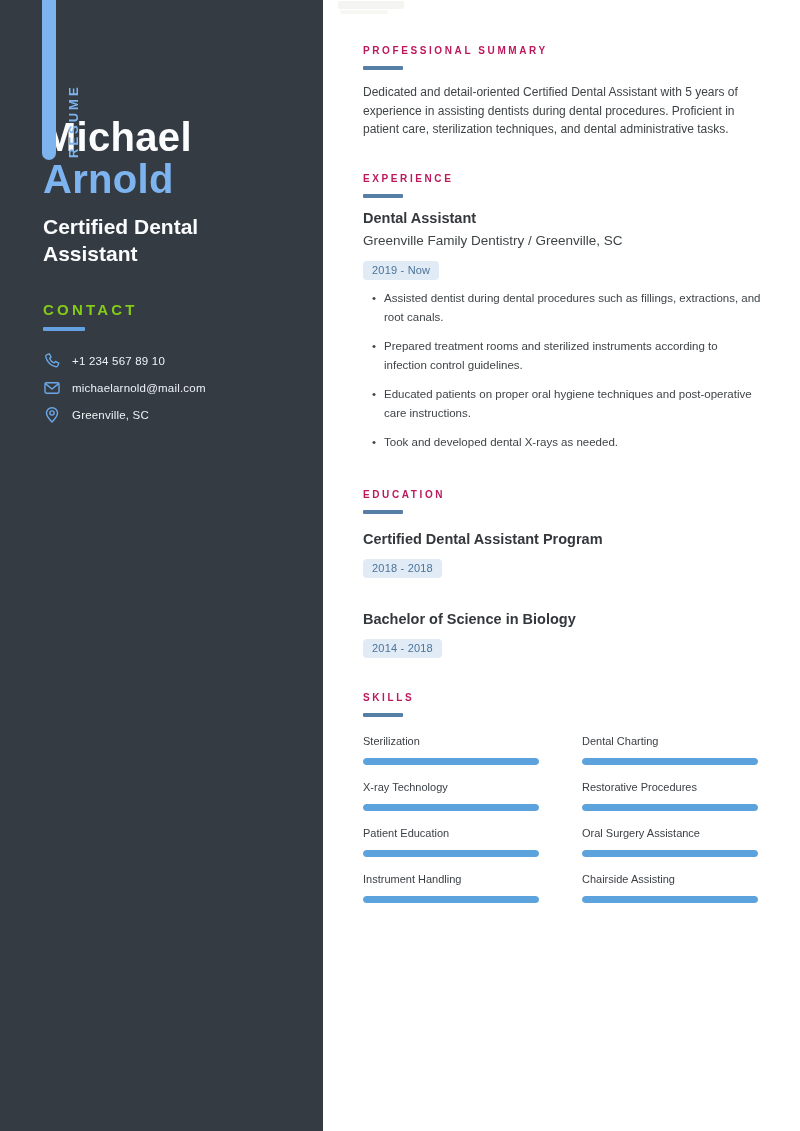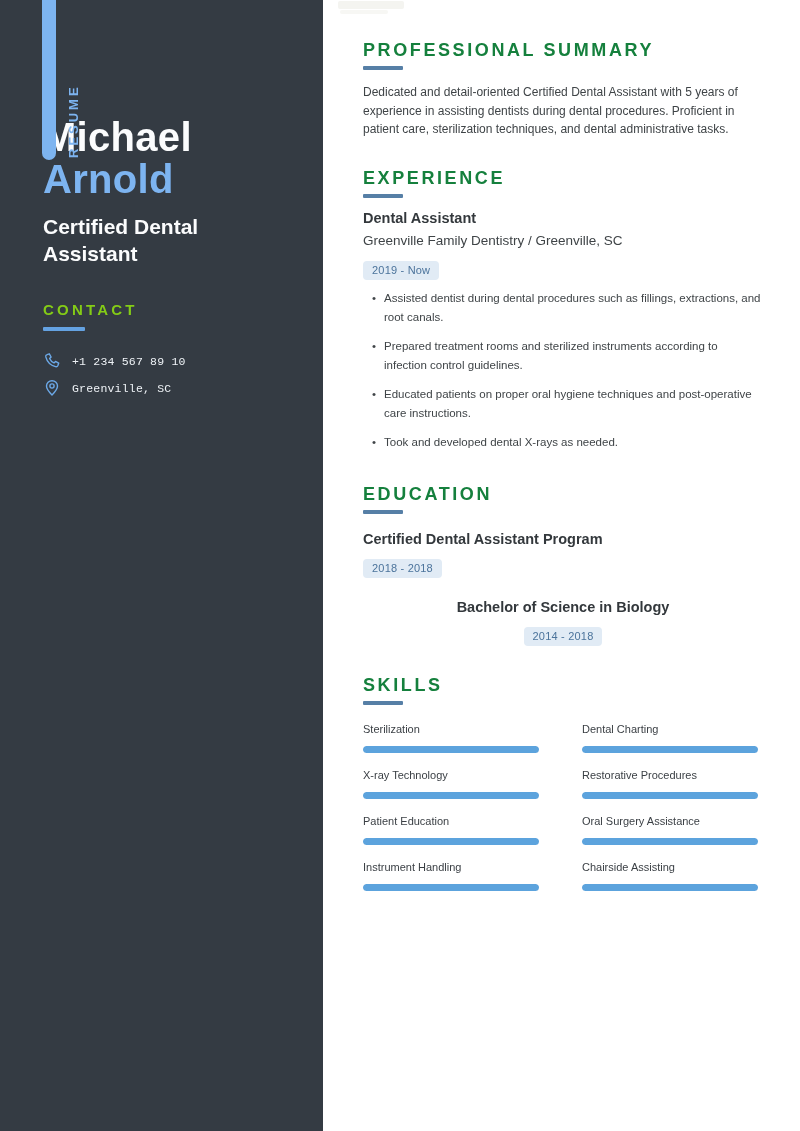--- a/index.html
+++ b/index.html
@@ -90,21 +90,20 @@
     margin-right: 11px;
     color: #6ca9e8;
     flex: 0 0 18px;
     display: inline-flex;
   }
   .contact-row .icon svg { width: 18px; height: 18px; }
   .contact-text {
     font-size: 11.5px;
     color: #eef2f6;
     letter-spacing: 0.2px;
-    font-family: Liberation Mono, monospace;
   }
 
   
   .main {
     position: relative;
     flex: 1;
     padding: 43px 40px 0 40px;
   }
   .top-artifact {
     position: absolute;
@@ -114,24 +113,24 @@
     border-radius: 2px;
   }
   .top-artifact2 {
     position: absolute;
     top: 10px; left: 17px;
     width: 48px; height: 4px;
     background: #f7f7f4;
     border-radius: 2px;
   }
   .section-heading {
-    font-size: 18px;
+    font-size: 10px;
     font-weight: 700;
     letter-spacing: 2.6px;
-    color: #15803d;
+    color: #be185d;
     line-height: 15px;
   }
   .heading-underline {
     margin-top: 8px;
     width: 40px;
     height: 4px;
     background: #567fa6;
     border-radius: 1px;
   }
   .summary-text { margin-top: 13px; }
@@ -160,21 +159,21 @@
   .period-badge {
     display: inline-block;
     margin-top: 11px;
     padding: 3px 9px 4px 9px;
     background: #e1ebf5;
     border-radius: 4px;
     font-size: 11px;
     color: #4b739b;
     letter-spacing: 0.2px;
   }
-  .edu-entry + .edu-entry { margin-top: 20px; text-align: center; }
+  .edu-entry + .edu-entry { margin-top: 32px; }
   .edu-entry .entry-title { margin-top: 0; }
   .edu-entries { margin-top: 16px; }
 
   .bullet-list {
     margin-top: 9px;
     list-style: none;
     width: 400px;
   }
   .bullet-list li {
     position: relative;
@@ -244,20 +243,29 @@
         <span class="icon">
           <svg viewBox="0 0 18 18" fill="none" stroke="currentColor" stroke-width="1.4" stroke-linecap="round" stroke-linejoin="round">
             <path d="M4.1 2.6 L6.3 1.8 L8.1 5 L6.6 6.5 C7.4 8.4 9 10 11 10.9 L12.5 9.4 L15.7 11.2 L14.9 13.4 C14.5 14.4 13.5 14.9 12.5 14.6 C7.6 13.3 4 9.7 2.8 4.9 C2.6 3.9 3.1 2.9 4.1 2.6 Z"></path>
           </svg>
         </span>
         <span class="contact-text">+1 234 567 89 10</span>
       </div>
       <div class="contact-row">
         <span class="icon">
           <svg viewBox="0 0 18 18" fill="none" stroke="currentColor" stroke-width="1.4" stroke-linecap="round" stroke-linejoin="round">
+            <rect x="2" y="3.8" width="14" height="10.4" rx="1.4"></rect>
+            <polyline points="2.4,4.6 9,10 15.6,4.6"></polyline>
+          </svg>
+        </span>
+        <span class="contact-text">michaelarnold@mail.com</span>
+      </div>
+      <div class="contact-row">
+        <span class="icon">
+          <svg viewBox="0 0 18 18" fill="none" stroke="currentColor" stroke-width="1.4" stroke-linecap="round" stroke-linejoin="round">
             <path d="M9 1.8 C5.9 1.8 3.5 4.2 3.5 7.1 C3.5 10.6 9 16 9 16 C9 16 14.5 10.6 14.5 7.1 C14.5 4.2 12.1 1.8 9 1.8 Z"></path>
             <circle cx="9" cy="7" r="2.1"></circle>
           </svg>
         </span>
         <span class="contact-text">Greenville, SC</span>
       </div>
     </div>
   </aside>
 
   <main class="main">

